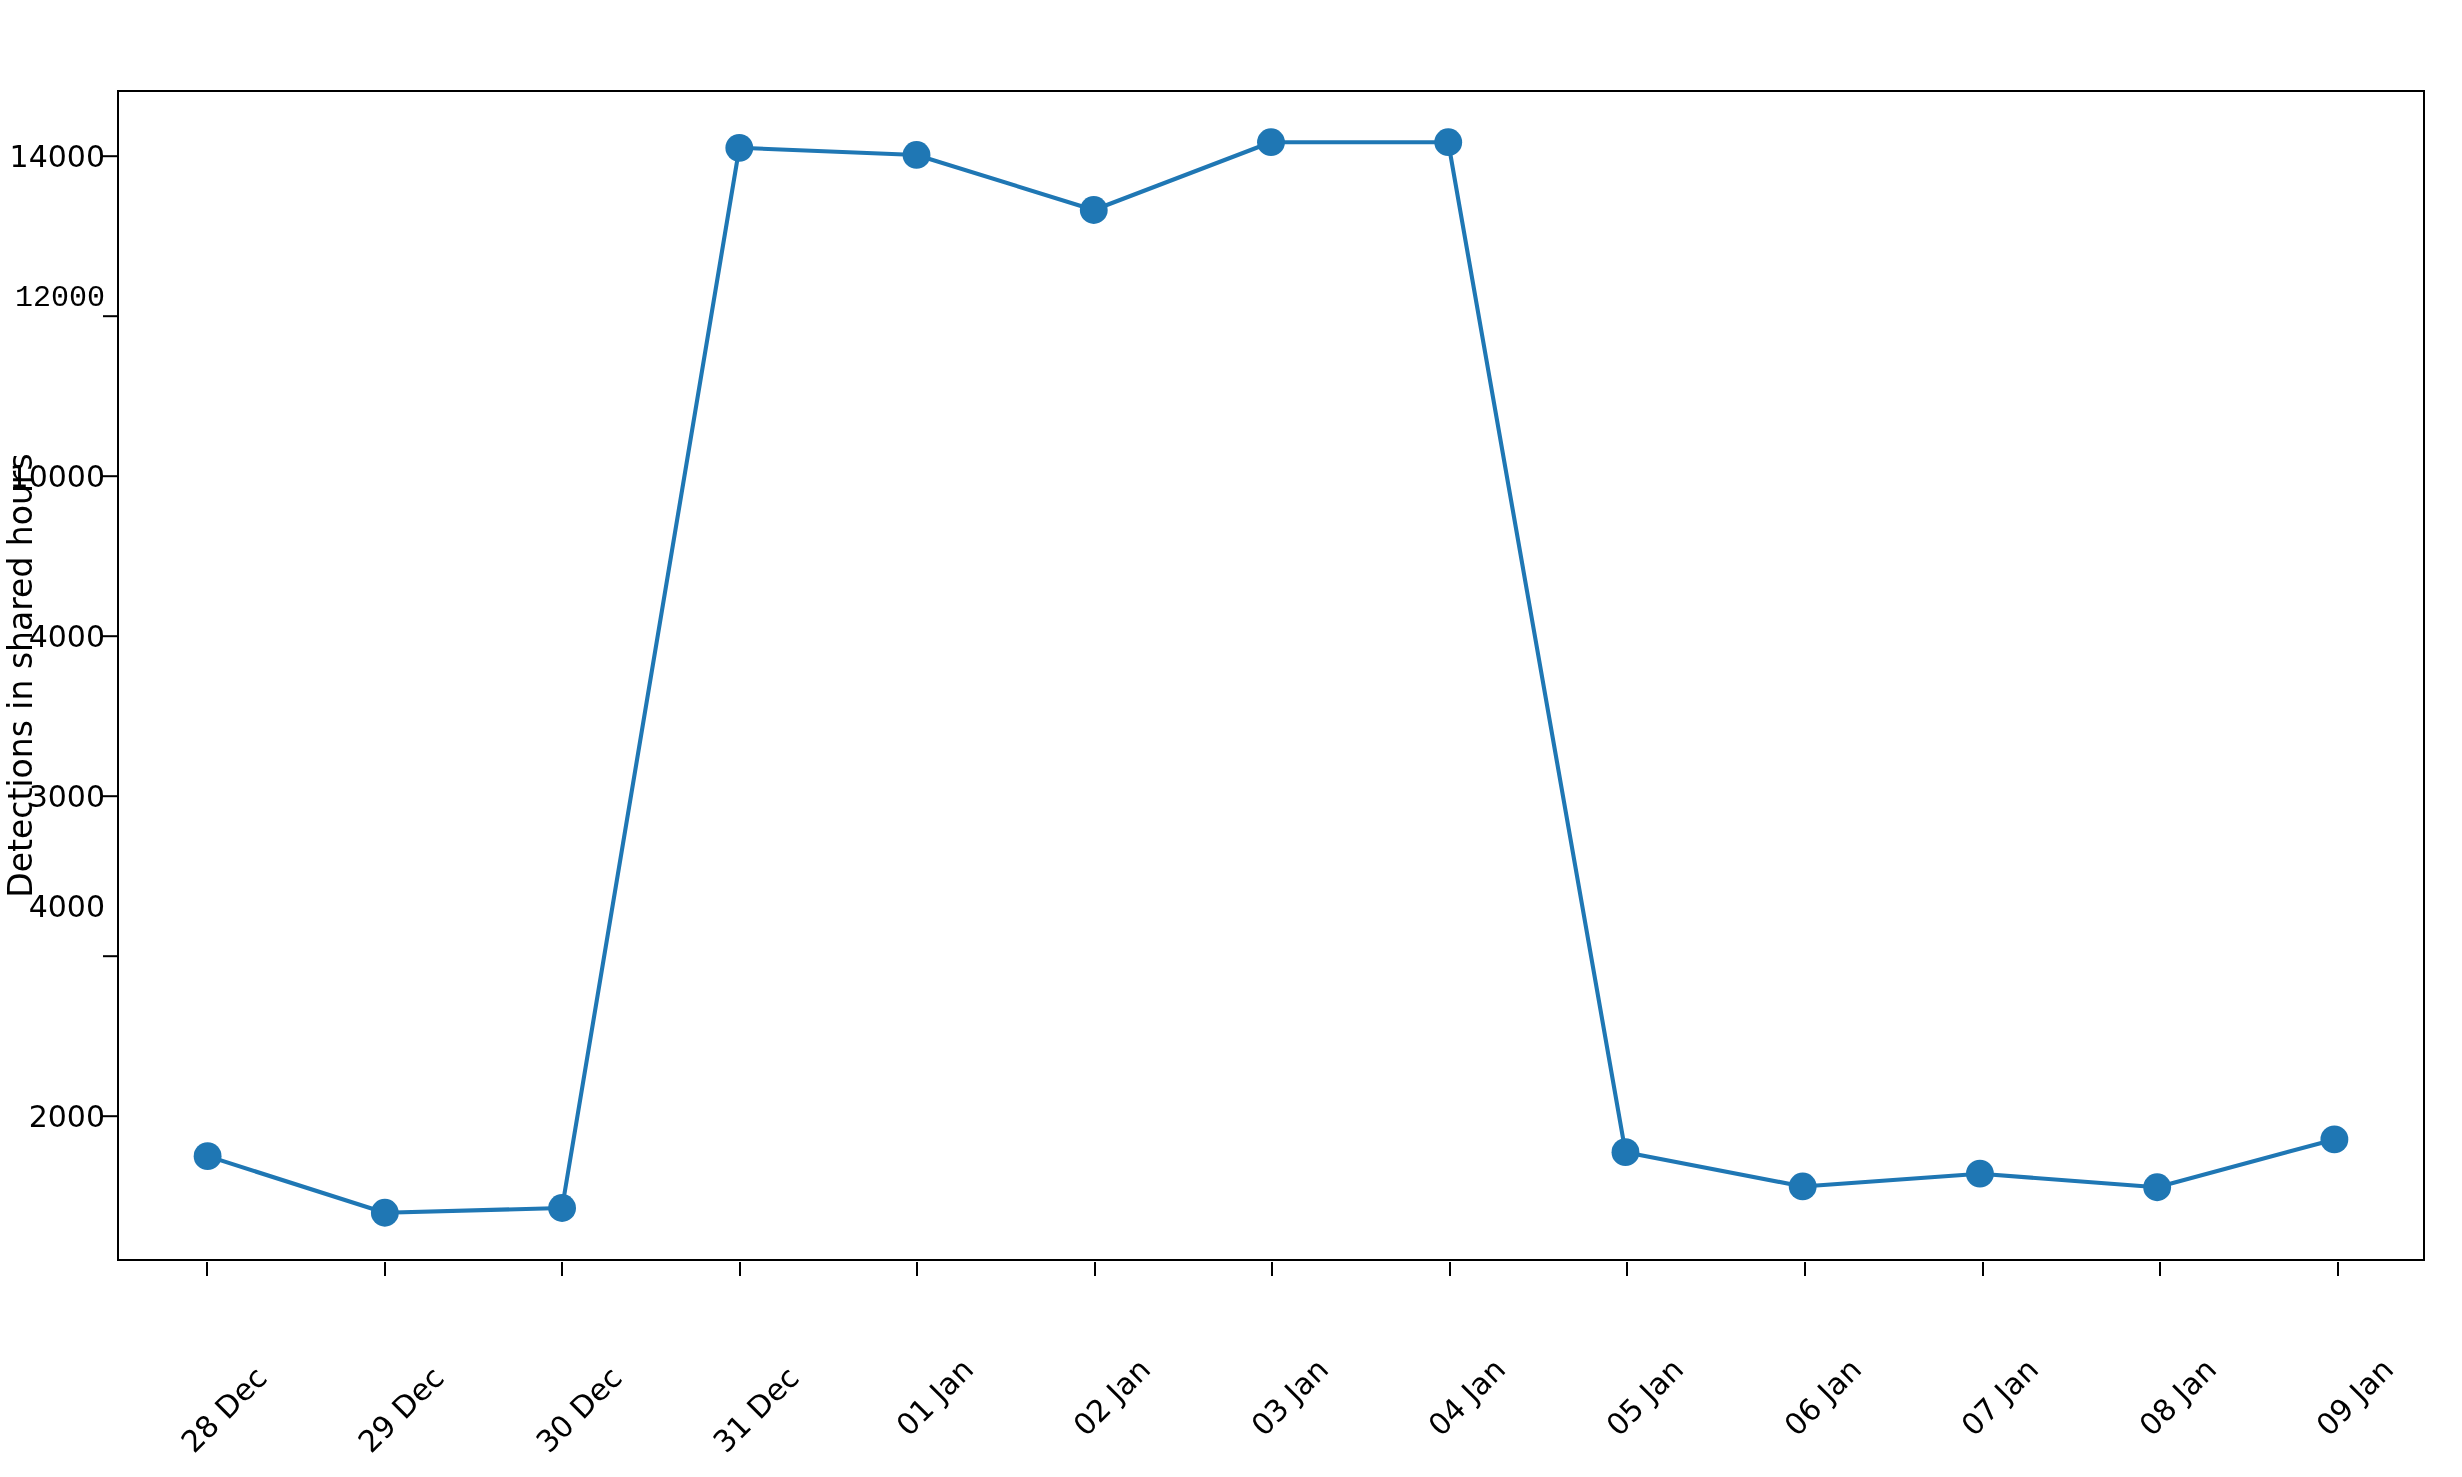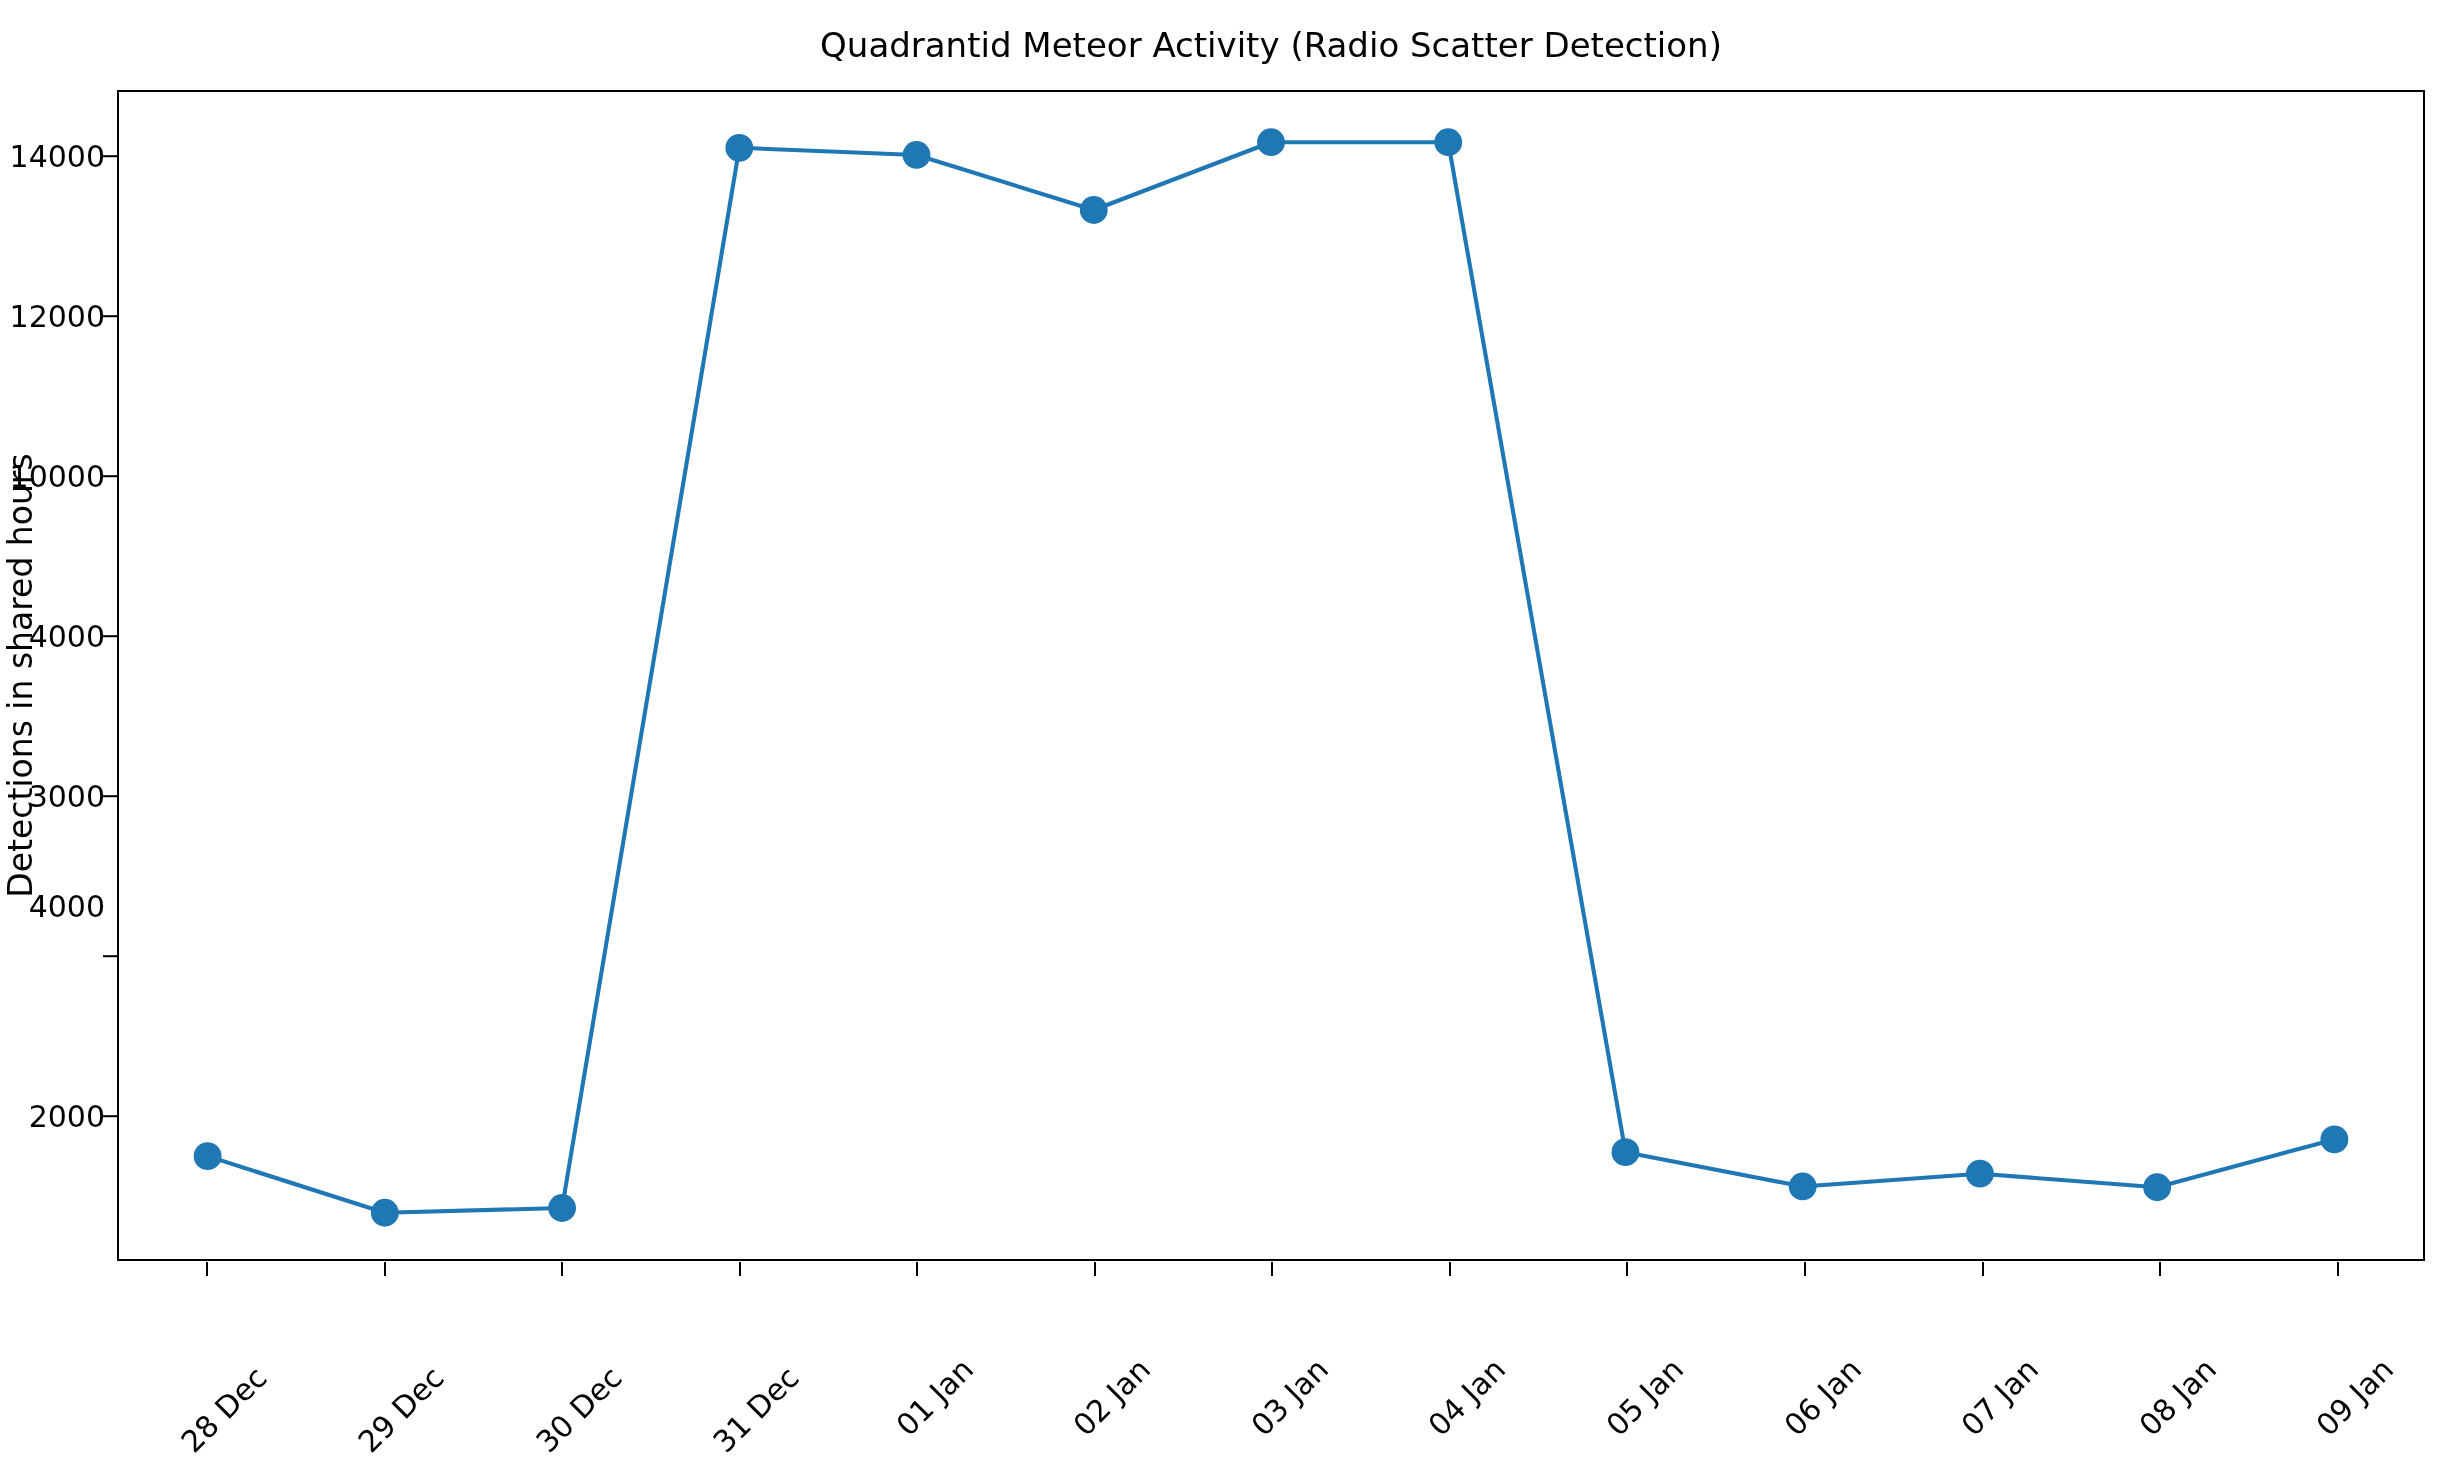--- a/index.html
+++ b/index.html
@@ -123,31 +123,28 @@
     color: #000000;
     line-height: 41px;
     white-space: nowrap;
   }
 </style>
 </head>
 <body>
 
 <div id="figure">
 
-  <div id="title-wrap">
-    <span class="t">Quadrantid Meteor Activity (Radio Scatter Detection)</span>
-  </div>
 
   <div id="ytick-labels">
       <div class="ytick-label" style="top: 1116px;">2000</div>
       <div class="ytick-label" style="top: 906px;">4000</div>
       <div class="ytick-label" style="top: 796px;">3000</div>
       <div class="ytick-label" style="top: 636px;">4000</div>
       <div class="ytick-label" style="top: 476px; margin-left: 27px;">10000</div>
-      <div class="ytick-label" style="top: 316px;">12000</div>
+      <div class="ytick-label" style="top: 298px; font-family: Liberation Mono, monospace;">12000</div>
       <div class="ytick-label" style="top: 156px; margin-left: 28px;">14000</div>
     </div>
   <div id="ytick-marks">
       <div class="ytick-mark" style="top: 1116px;"></div>
       <div class="ytick-mark" style="top: 956px;"></div>
       <div class="ytick-mark" style="top: 796px;"></div>
       <div class="ytick-mark" style="top: 636px;"></div>
       <div class="ytick-mark" style="top: 476px;"></div>
       <div class="ytick-mark" style="top: 316px;"></div>
       <div class="ytick-mark" style="top: 156px;"></div>

